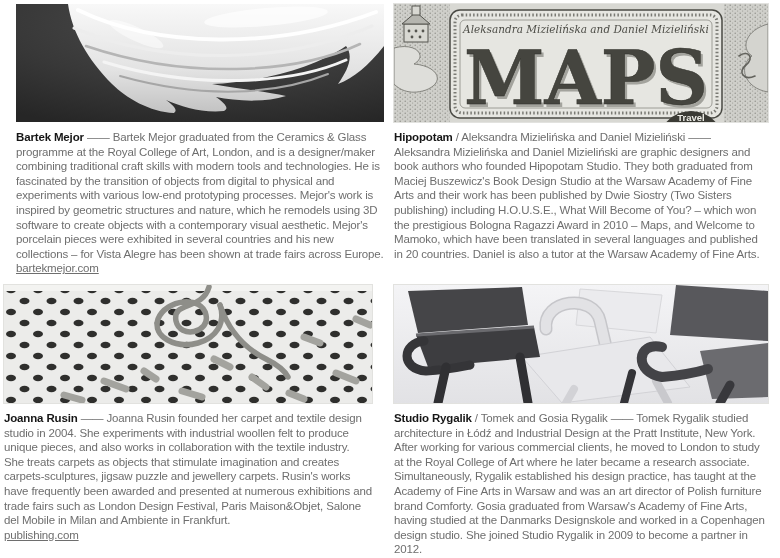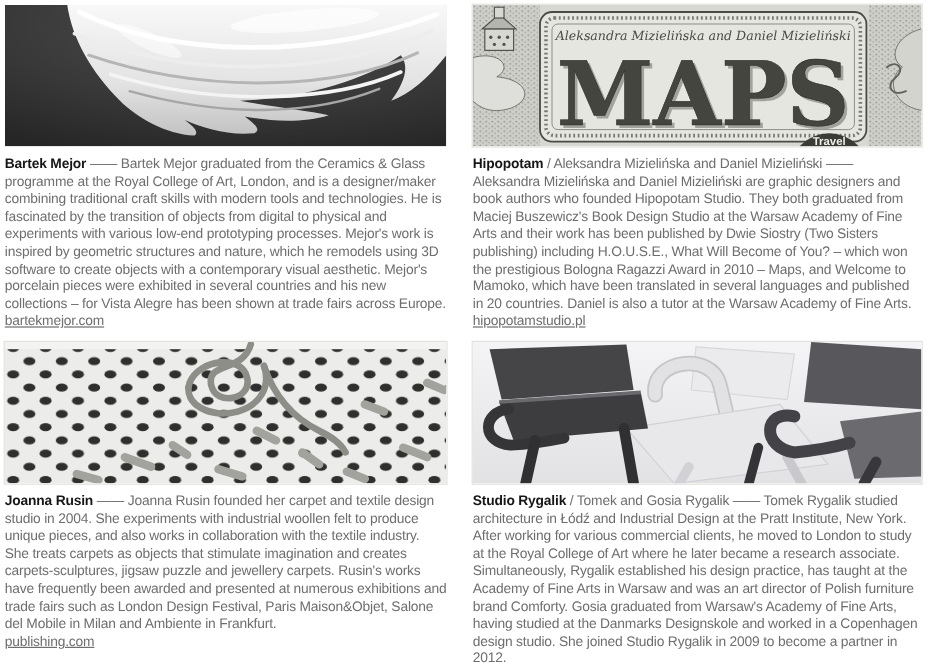--- a/index.html
+++ b/index.html
@@ -2,21 +2,21 @@
 <html><head>
 <meta charset="utf-8">
 <style>
   html,body{margin:0;padding:0;}
   body{
     width:780px;height:558px;position:relative;overflow:hidden;
     background:#ffffff;
     font-family:"Liberation Sans","DejaVu Sans",sans-serif;
   }
   .card{position:absolute;}
-  #card-0{left:4px;top:4px;width:368px;}
+  #card-0{left:16px;top:4px;width:368px;}
   #card-1{left:394px;top:4px;width:374px;}
   #card-2{left:4px;top:285px;width:368px;}
   #card-3{left:394px;top:285px;width:374px;}
   .photo{width:100%;height:118px;overflow:hidden;position:relative;}
   .photo svg{display:block;}
   .photo-light{outline:1px solid #e2e2df;}
   .bio{
     margin:8px 0 0 0;
     font-size:11.5px;line-height:14.6px;letter-spacing:-0.15px;
     color:#6e6e6e;text-align:left;
@@ -98,21 +98,20 @@
       <text x="192" y="29" text-anchor="middle" font-family="'DejaVu Serif',serif" font-style="italic" font-size="10.5" fill="#4c4c46">Aleksandra Mizielińska and Daniel Mizieliński</text>
       <text x="194.5" y="102.5" text-anchor="middle" font-family="'DejaVu Serif',serif" font-weight="bold" font-size="74" fill="#a3a39d" textLength="244" lengthAdjust="spacingAndGlyphs">MAPS</text>
       <text x="192" y="100" text-anchor="middle" font-family="'DejaVu Serif',serif" font-weight="bold" font-size="74" fill="#45453f" stroke="#2e2e28" stroke-width="0.5" textLength="244" lengthAdjust="spacingAndGlyphs">MAPS</text>
       <g>
         <circle cx="297" cy="140" r="33" fill="#3b3b35"></circle>
         <text x="297" y="116.5" text-anchor="middle" font-family="'Liberation Sans',sans-serif" font-weight="bold" font-size="9.5" fill="#efefe9">Travel</text>
       </g>
     </svg>
   </div>
   <p class="bio"><strong>Hipopotam</strong> <span>/ Aleksandra Mizielińska and Daniel Mizieliński</span> <span class="dash">——</span> <span>Aleksandra Mizielińska and Daniel Mizieliński are graphic designers and book authors who founded Hipopotam Studio. They both graduated from Maciej Buszewicz's Book Design Studio at the Warsaw Academy of Fine Arts and their work has been published by Dwie Siostry (Two Sisters publishing) including H.O.U.S.E., What Will Become of You? – which won the prestigious Bologna Ragazzi Award in 2010 – Maps, and Welcome to Mamoko, which have been translated in several languages and published in 20 countries. Daniel is also a tutor at the Warsaw Academy of Fine Arts.</span></p>
-  <a class="weblink" href="#">hipopotamstudio.pl</a>
 </section>
 
 <section class="card" id="card-2">
   <div class="photo photo-light">
     <svg width="368" height="118" viewBox="0 0 368 118" xmlns="http://www.w3.org/2000/svg">
       <defs>
         <pattern id="pat-holes" width="27" height="22" patternUnits="userSpaceOnUse">
           <rect width="27" height="22" fill="#ececea"></rect>
           <ellipse cx="7" cy="5" rx="5" ry="3.3" fill="#2f2f2d"></ellipse>
           <ellipse cx="20.5" cy="16" rx="5" ry="3.3" fill="#2f2f2d"></ellipse>

